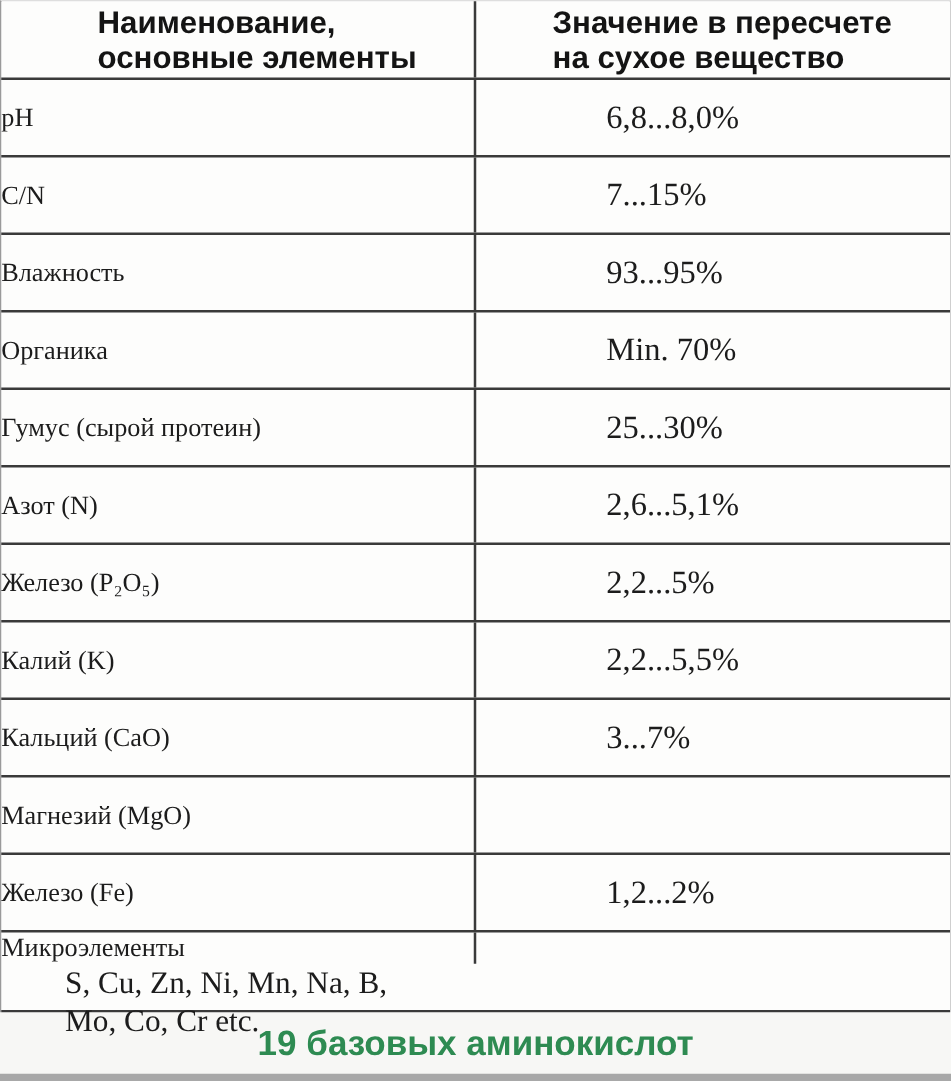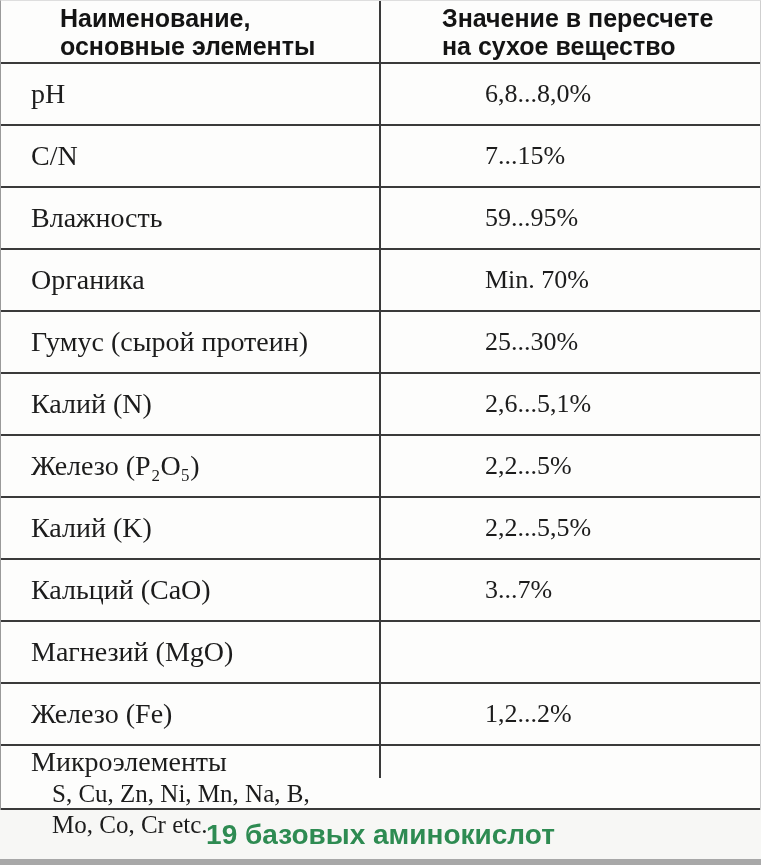--- a/index.html
+++ b/index.html
@@ -23,42 +23,41 @@
     height: 62px;
     border-bottom: 2px solid #3a3a3a;
   }
   .row.header-row { height: 63px; }
   .row.micro-row  { height: 64px; flex-direction: column; }
   .cell-name {
     width: 380px;
     border-right: 2px solid #3a3a3a;
     display: flex;
     align-items: center;
-    padding-left: 30px;
-    font-size: 28px;
+    font-size: 21px;
     white-space: pre-line;
   }
   .cell-value {
     flex: 1;
     display: flex;
     align-items: center;
     padding-left: 104px;
     font-size: 26px;
     white-space: pre-line;
     border-radius: 24px;
   }
   .header-row .cell-name,
   .header-row .cell-value {
     font-family: "Liberation Sans", "DejaVu Sans", sans-serif;
     font-weight: bold;
     font-size: 25px;
     line-height: 28px;
     color: #141414;
   }
-  .header-row .cell-name  { padding-left: 59px; }
+  .header-row .cell-name  { padding-left: 77px; }
   .header-row .cell-value { padding-left: 61px; }
   .micro-row .cell-value {
     padding-left: 51px;
     font-size: 25px;
     line-height: 31px;
   }
   .footer {
     height: 56px;
     display: flex;
     justify-content: center;
@@ -97,35 +96,35 @@
       <div class="cell-value">6,8...8,0%</div>
     </div>
 
     <div class="row">
       <div class="cell-name">C/N</div>
       <div class="cell-value">7...15%</div>
     </div>
 
     <div class="row">
       <div class="cell-name">Влажность</div>
-      <div class="cell-value">59...95%</div>
+      <div class="cell-value">93...95%</div>
     </div>
 
     <div class="row">
       <div class="cell-name">Органика</div>
       <div class="cell-value">Min. 70%</div>
     </div>
 
     <div class="row">
       <div class="cell-name">Гумус (сырой протеин)</div>
       <div class="cell-value">25...30%</div>
     </div>
 
     <div class="row">
-      <div class="cell-name">Калий (N)</div>
+      <div class="cell-name">Азот (N)</div>
       <div class="cell-value">2,6...5,1%</div>
     </div>
 
     <div class="row">
       <div class="cell-name">Железо (P₂O₅)</div>
       <div class="cell-value">2,2...5%</div>
     </div>
 
     <div class="row">
       <div class="cell-name">Калий (K)</div>

